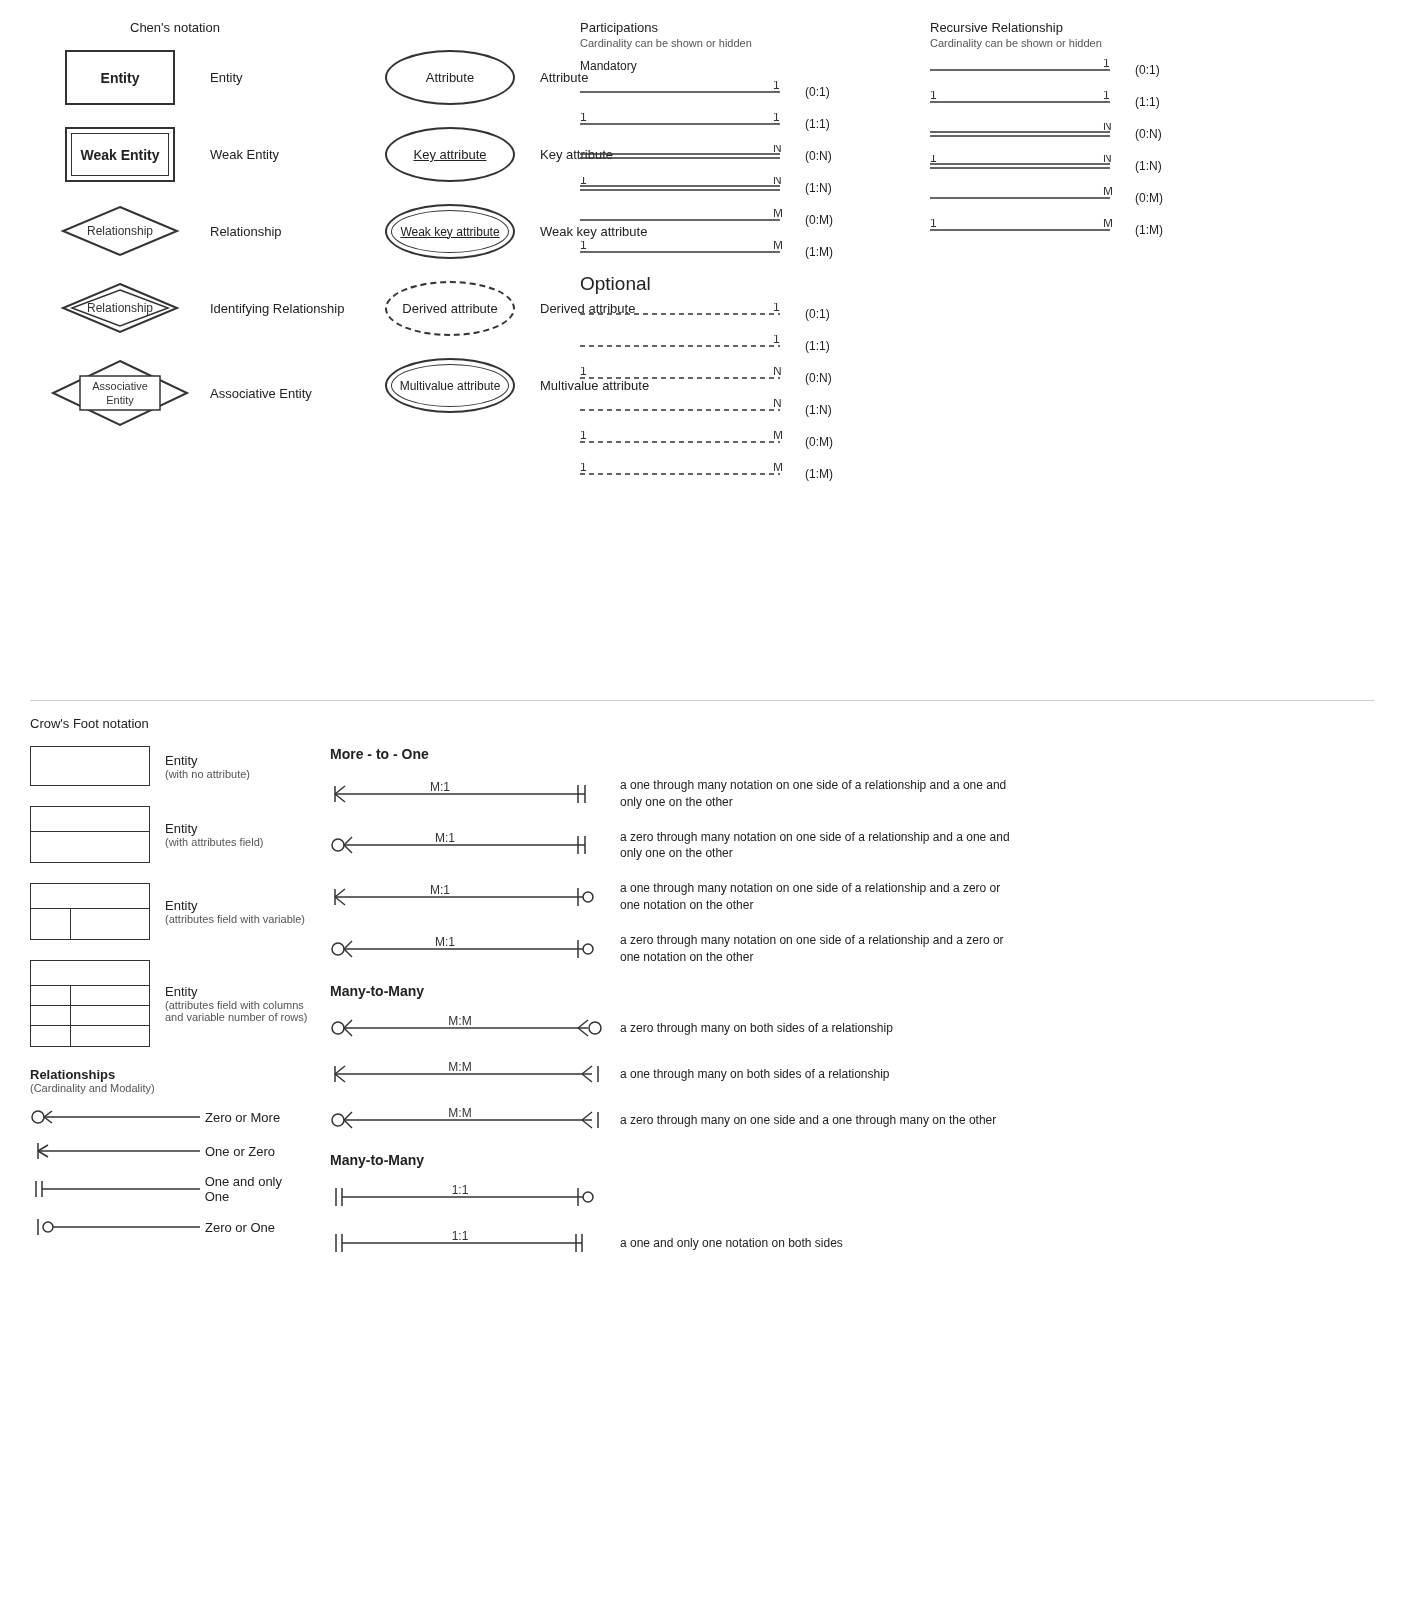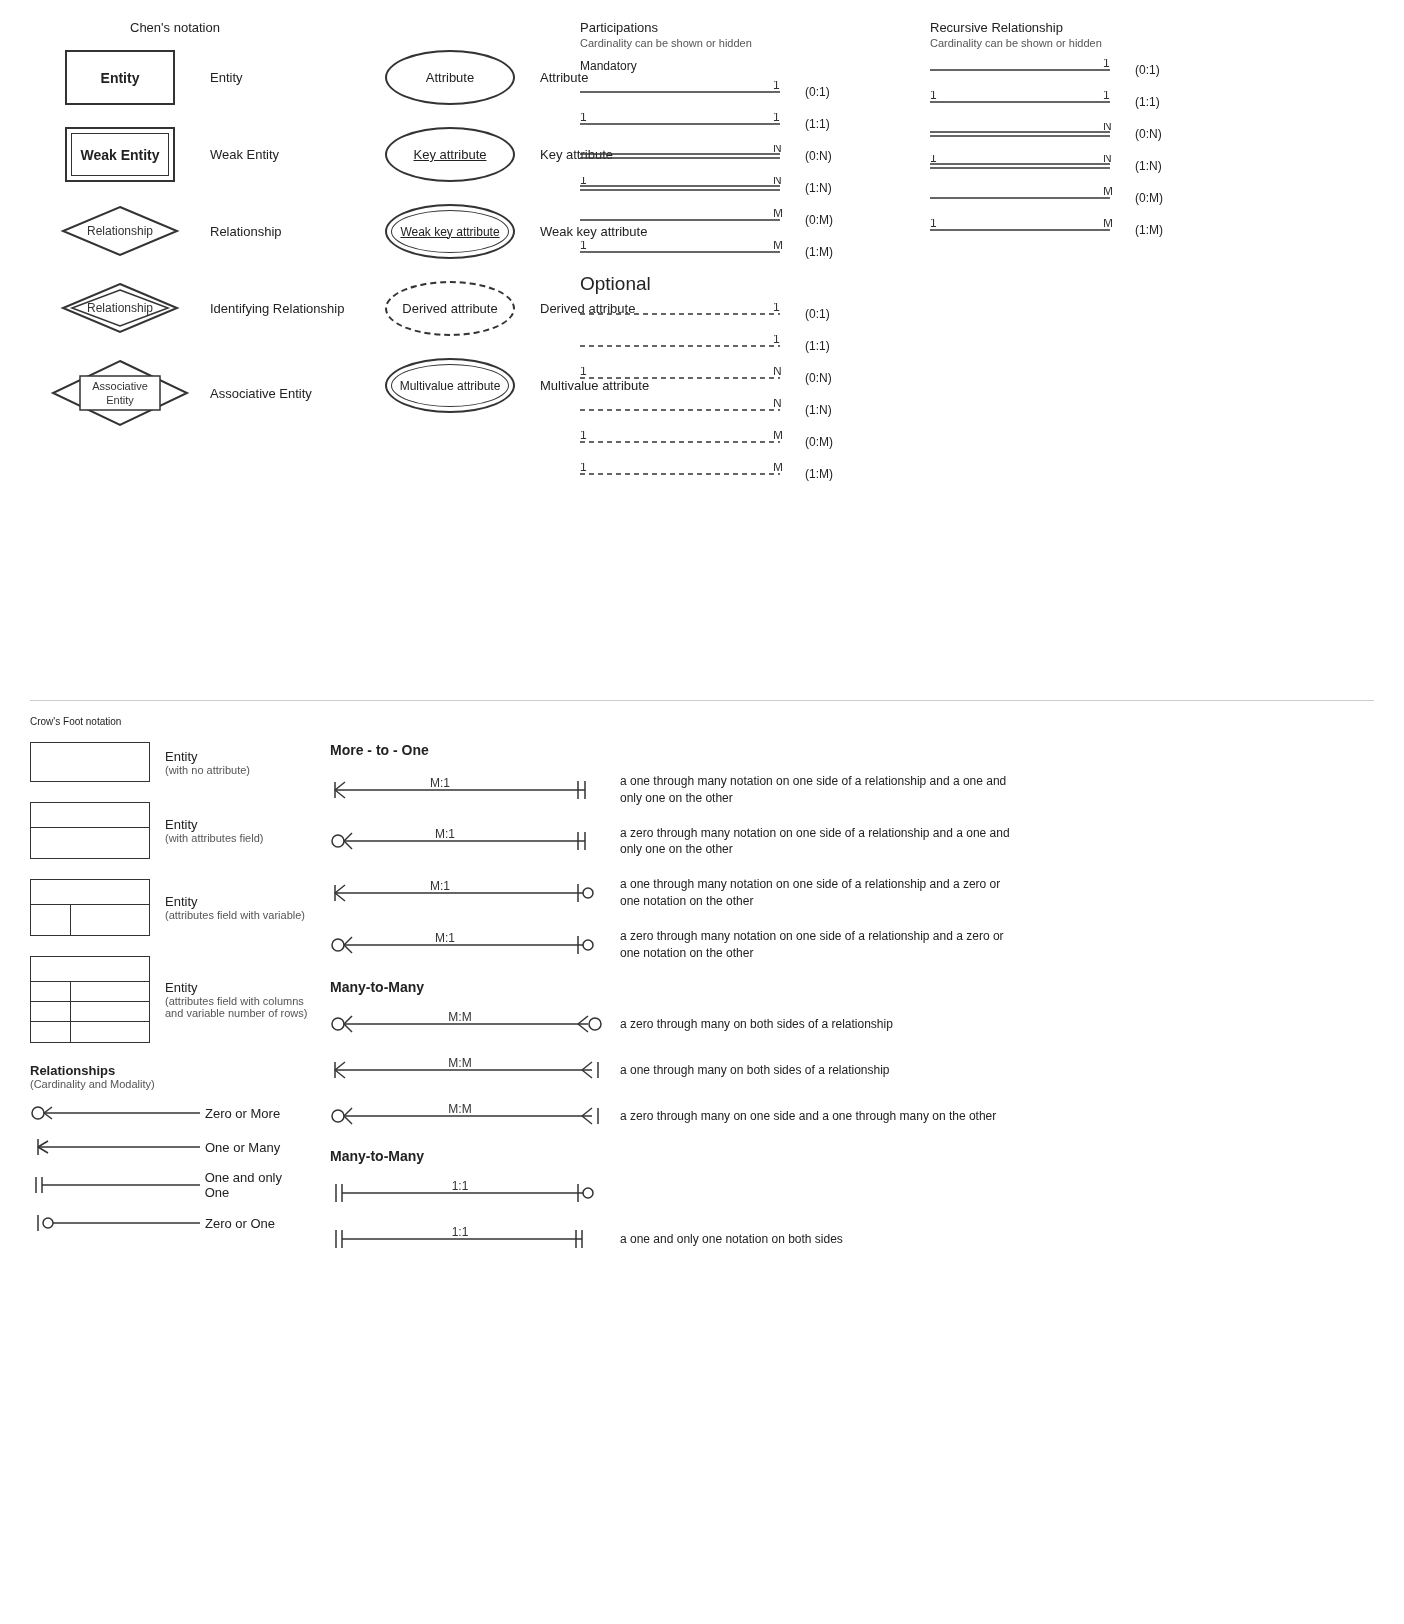--- a/index.html
+++ b/index.html
@@ -556,21 +556,21 @@
         </div>
         <div style="font-size:12px; margin-left:5px;">(1:M)</div>
       </div>
     </div>
 
   </div>
 
   <div style="border-top:1px solid #ccc; margin: 0 0 15px 0;"></div>
 
   <div>
-    <div style="font-size:10px; margin-bottom:15px;">Crow's Foot notation</div>
+    <div style="font-size:13px; margin-bottom:15px;">Crow's Foot notation</div>
 
     <div style="display:flex; flex-direction:row;">
 
       <div style="width:280px; flex-shrink:0;">
 
         <div class="cf-row">
           <div class="cf-entity-box"></div>
           <div style="margin-left:15px;">
             <div style="font-size:13px;">Entity</div>
             <div style="font-size:11px; color:#555;">(with no attribute)</div>
@@ -646,21 +646,21 @@
             <svg width="170" height="22">
 
               <line x1="8" y1="3" x2="8" y2="19" stroke="#333" stroke-width="1.5"></line>
 
               <line x1="8" y1="11" x2="18" y2="5" stroke="#333" stroke-width="1.5"></line>
               <line x1="8" y1="11" x2="18" y2="11" stroke="#333" stroke-width="1.5"></line>
               <line x1="8" y1="11" x2="18" y2="17" stroke="#333" stroke-width="1.5"></line>
 
               <line x1="18" y1="11" x2="170" y2="11" stroke="#333" stroke-width="1.5"></line>
             </svg>
-            <div style="font-size:13px; margin-left:5px;">One or Many</div>
+            <div style="font-size:13px; margin-left:5px;">One or Zero</div>
           </div>
 
           <div class="rel-legend-row">
             <svg width="170" height="22">
 
               <line x1="6" y1="3" x2="6" y2="19" stroke="#333" stroke-width="1.5"></line>
               <line x1="12" y1="3" x2="12" y2="19" stroke="#333" stroke-width="1.5"></line>
 
               <line x1="12" y1="11" x2="170" y2="11" stroke="#333" stroke-width="1.5"></line>
             </svg>

